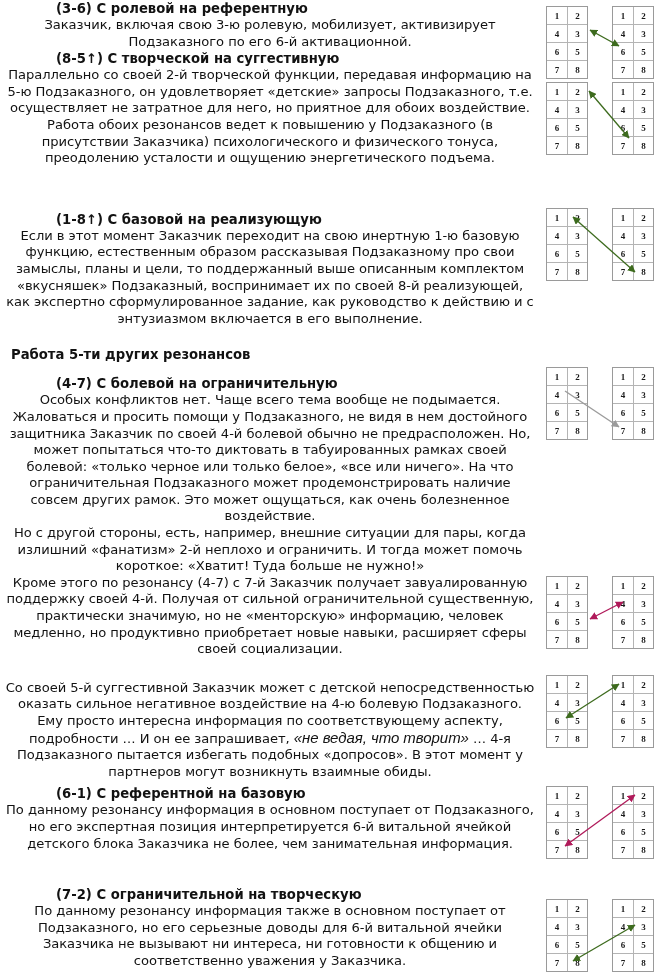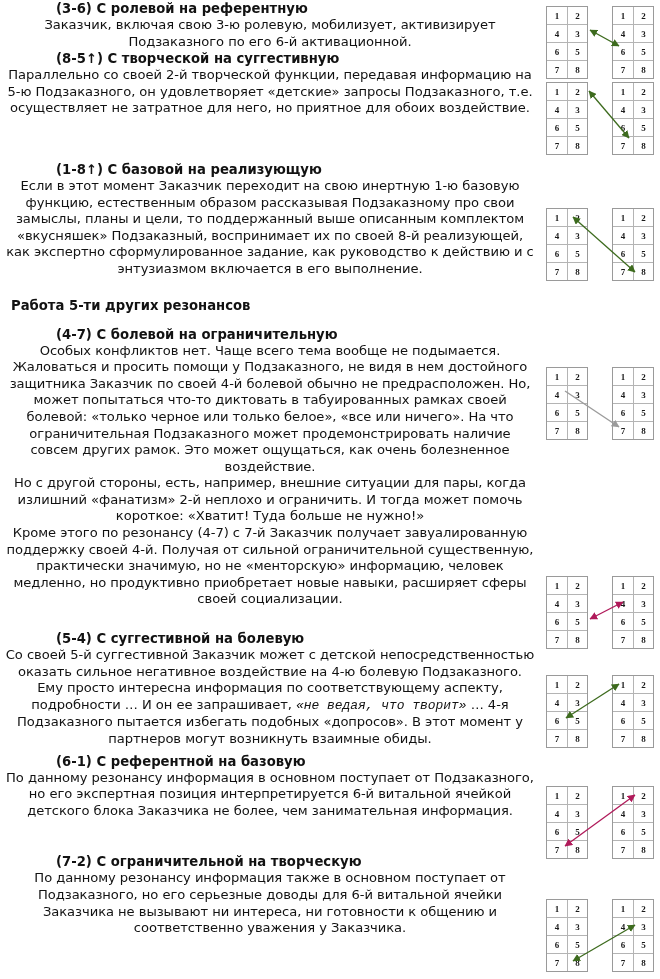--- a/index.html
+++ b/index.html
@@ -49,22 +49,22 @@
   }
   .para {
     font-size: 13.1px;
     line-height: 16.6px;
     margin: 0;
     text-align: center;
     letter-spacing: -0.05px;
   }
   .ital {
     font-style: italic;
-    font-family: Liberation Mono, monospace;
-    font-size: 13px;
+    font-family: Liberation Sans, sans-serif;
+    font-size: 15px;
   }
   .gap-xs { height: 5px; }
   .gap-s  { height: 12px; }
   .gap-m  { height: 22px; }
   .gap-l  { height: 34px; }
   .gap-xl { height: 44px; }
 
   
   .diag-col {
     position: absolute;
@@ -130,20 +130,21 @@
   <div class="text-col">
 
     <div class="blk">
       <div class="head">(3-6) С ролевой на референтную</div>
       <div class="para">Заказчик, включая свою 3-ю ролевую, мобилизует, активизирует Подзаказного по его 6-й активационной.</div>
     </div>
 
     <div class="blk">
       <div class="head">(8-5↑) С творческой на суггестивную</div>
       <div class="para">Параллельно со своей 2-й творческой функции, передавая информацию на 5-ю Подзаказного, он удовлетворяет «детские» запросы Подзаказного, т.е. осуществляет не затратное для него, но приятное для обоих воздействие.</div>
+      <div class="para">Работа обоих резонансов ведет к повышению у Подзаказного (в присутствии Заказчика) психологического и физического тонуса, преодолению усталости и ощущению энергетического подъема.</div>
     </div>
 
     <div class="gap-xl"></div>
 
     <div class="blk">
       <div class="head">(1-8↑) С базовой на реализующую</div>
       <div class="para">Если в этот момент Заказчик переходит на свою инертную 1-ю базовую функцию, естественным образом рассказывая Подзаказному про свои замыслы, планы и цели, то поддержанный выше описанным комплектом «вкусняшек» Подзаказный, воспринимает их по своей 8-й реализующей, как экспертно сформулированное задание, как руководство к действию и с энтузиазмом включается в его выполнение.</div>
     </div>
 
     <div class="gap-s"></div>
@@ -155,21 +156,20 @@
     <div class="blk">
       <div class="head">(4-7) С болевой на ограничительную</div>
       <div class="para"> Особых конфликтов нет. Чаще всего тема вообще не подымается. Жаловаться и просить помощи у Подзаказного, не видя в нем достойного защитника Заказчик по своей 4-й болевой обычно не предрасположен. Но, может попытаться что-то диктовать в табуированных рамках своей болевой: «только черное или только белое», «все или ничего». На что ограничительная Подзаказного может продемонстрировать наличие совсем других рамок. Это может ощущаться, как очень болезненное воздействие.</div>
       <div class="para">Но с другой стороны, есть, например, внешние ситуации для пары, когда излишний «фанатизм» 2-й неплохо и ограничить. И тогда может помочь короткое: «Хватит! Туда больше не нужно!»</div>
       <div class="para">Кроме этого по резонансу (4-7) с 7-й Заказчик получает завуалированную поддержку своей 4-й. Получая от сильной ограничительной существенную, практически значимую, но не «менторскую» информацию, человек медленно, но продуктивно приобретает новые навыки, расширяет сферы своей социализации.</div>
     </div>
 
     <div class="gap-m"></div>
 
     <div class="blk">
-      <div class="head">(5-4) С суггестивной на болевую</div>
       <div class="para"><span>Со своей 5-й суггестивной Заказчик может с детской непосредственностью оказать сильное негативное воздействие на 4-ю болевую Подзаказного. Ему просто интересна информация по соответствующему аспекту, подробности … И он ее запрашивает, </span><span class="ital">«не ведая, что творит»</span><span> … 4-я Подзаказного пытается избегать подобных «допросов». В этот момент у партнеров могут возникнуть взаимные обиды.</span></div>
     </div>
 
     <div class="gap-xs"></div>
 
     <div class="blk">
       <div class="head">(6-1) С референтной на базовую</div>
       <div class="para">По данному резонансу информация в основном поступает от Подзаказного, но его экспертная позиция интерпретируется 6-й витальной ячейкой детского блока Заказчика не более, чем занимательная информация.</div>
     </div>
 

